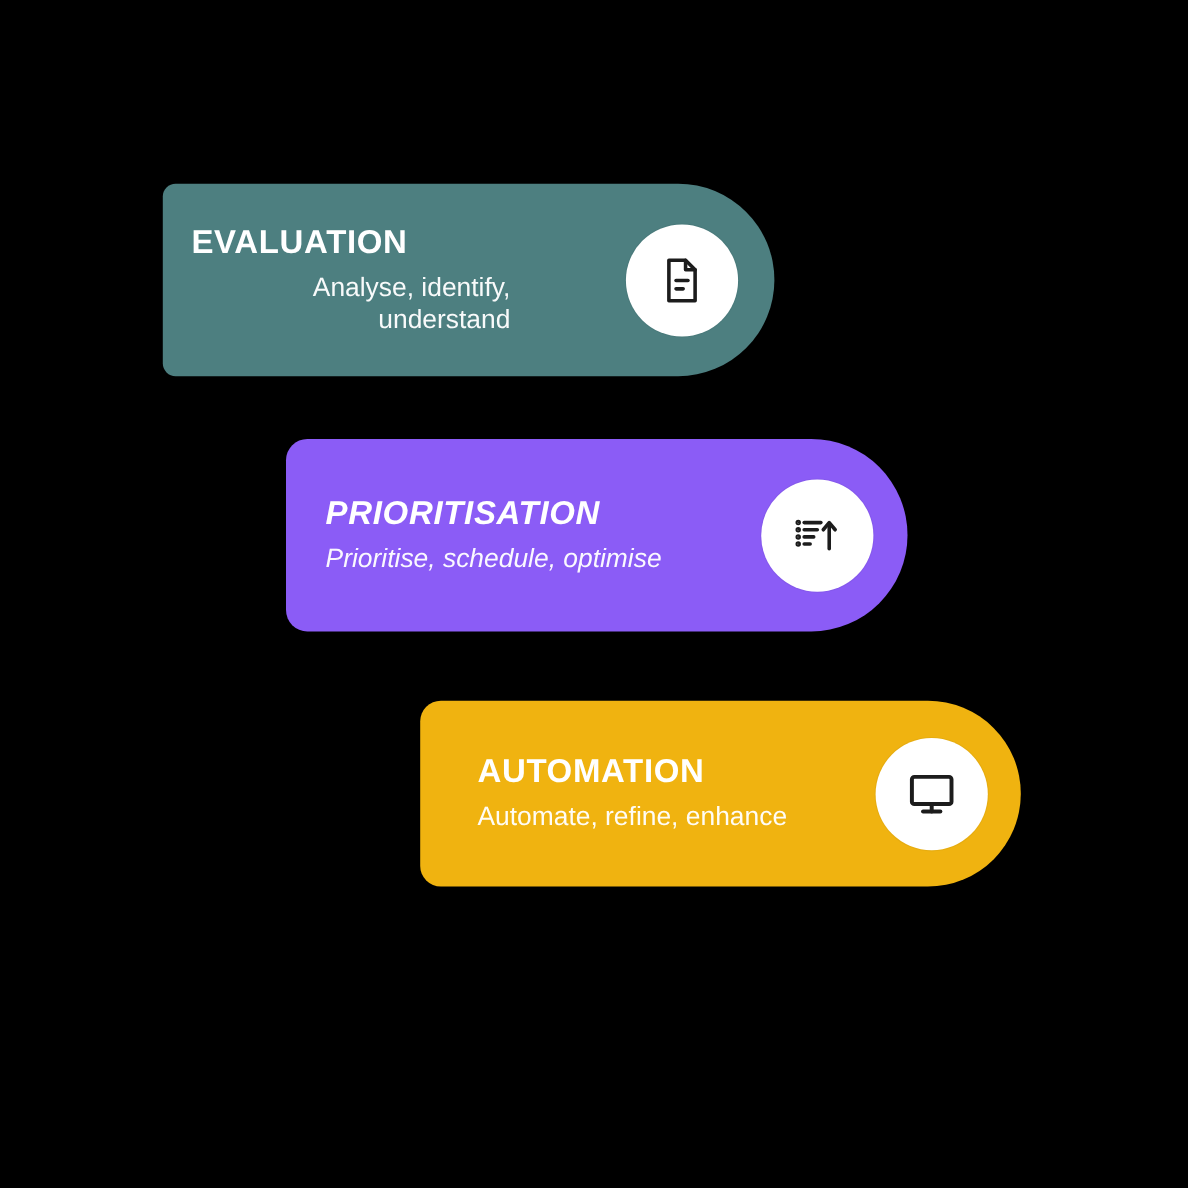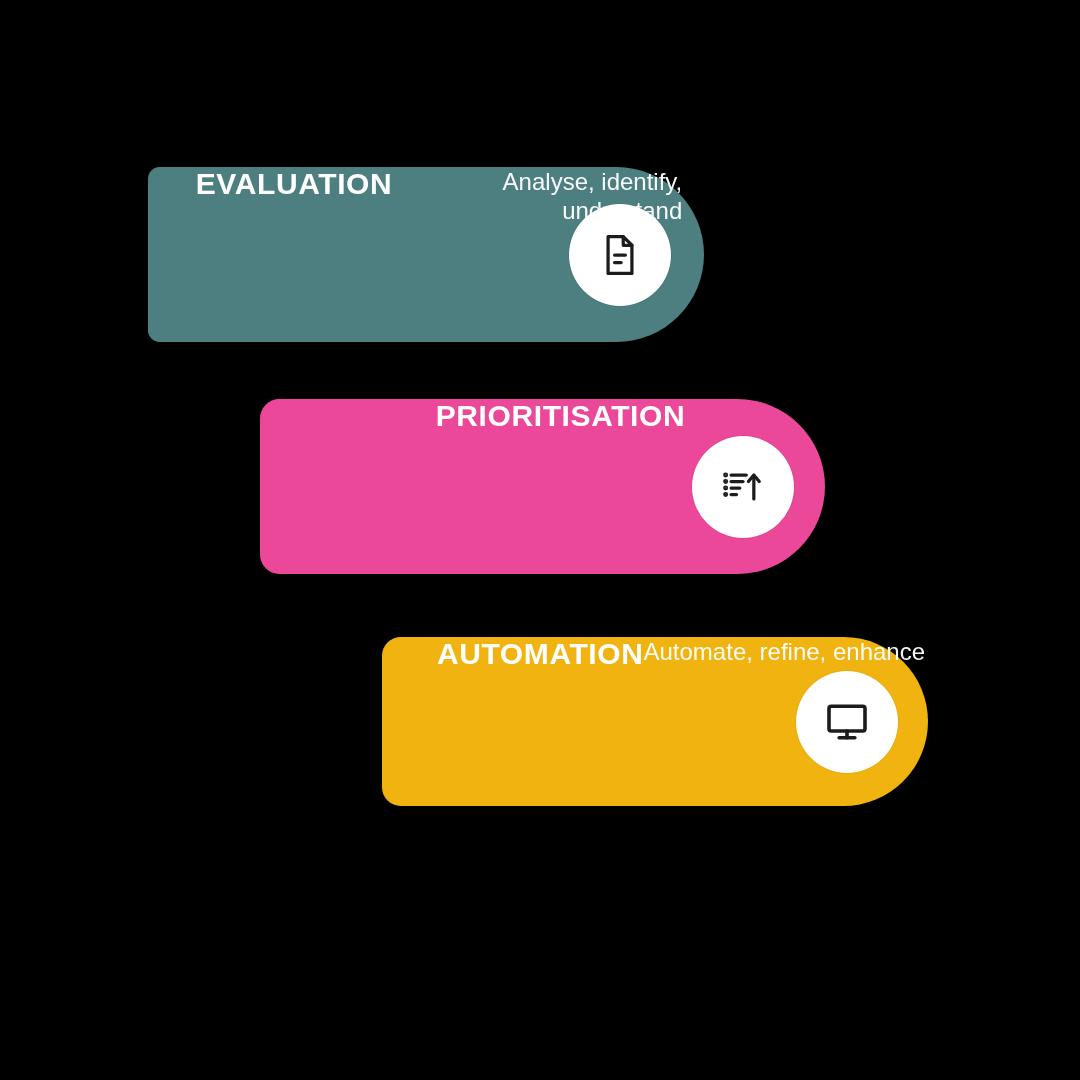--- a/index.html
+++ b/index.html
@@ -15,21 +15,21 @@
   }
   .canvas {
     position: relative;
     width: 1080px;
     height: 1080px;
     background: #000000;
   }
   .card {
     position: absolute;
     display: flex;
-    flex-direction: row;
+    flex-direction: column;
     justify-content: center;
     box-sizing: border-box;
     border-radius: 20px 90px 90px 20px;
     color: #ffffff;
   }
   .card-1 {
     left: 148px;
     top: 167px;
     width: 556px;
     height: 175px;
@@ -101,22 +101,23 @@
         <svg viewBox="0 0 48 48" width="52" height="52" fill="none" stroke="#1c1c1c" stroke-width="3" stroke-linecap="round" stroke-linejoin="round">
           <path d="M13 7 h14 l8 8 v26 H13 z"></path>
           <path d="M27 7 v8 h8"></path>
           <line x1="19" y1="24" x2="29" y2="24"></line>
           <line x1="19" y1="31" x2="25" y2="31"></line>
         </svg>
       </span>
     </div>
   </div>
 
-  <div class="card card-2" style="background-color: #ec4899;">
+  <div class="card card-2" style="background-color: #8b5cf6; font-style: italic;">
     <h2 class="card-title">PRIORITISATION</h2>
+    <p class="card-subtitle">Prioritise, schedule, optimise</p>
     <div class="icon-circle">
       <span>
         <svg viewBox="0 0 48 48" width="52" height="52" fill="none" stroke="#1c1c1c" stroke-width="3" stroke-linecap="round" stroke-linejoin="round">
           <line x1="13" y1="13" x2="27" y2="13"></line>
           <line x1="13" y1="19" x2="24" y2="19"></line>
           <line x1="13" y1="25" x2="21" y2="25"></line>
           <line x1="13" y1="31" x2="18" y2="31"></line>
           <circle cx="8" cy="13" r="0.8" fill="#1c1c1c"></circle>
           <circle cx="8" cy="19" r="0.8" fill="#1c1c1c"></circle>
           <circle cx="8" cy="25" r="0.8" fill="#1c1c1c"></circle>

